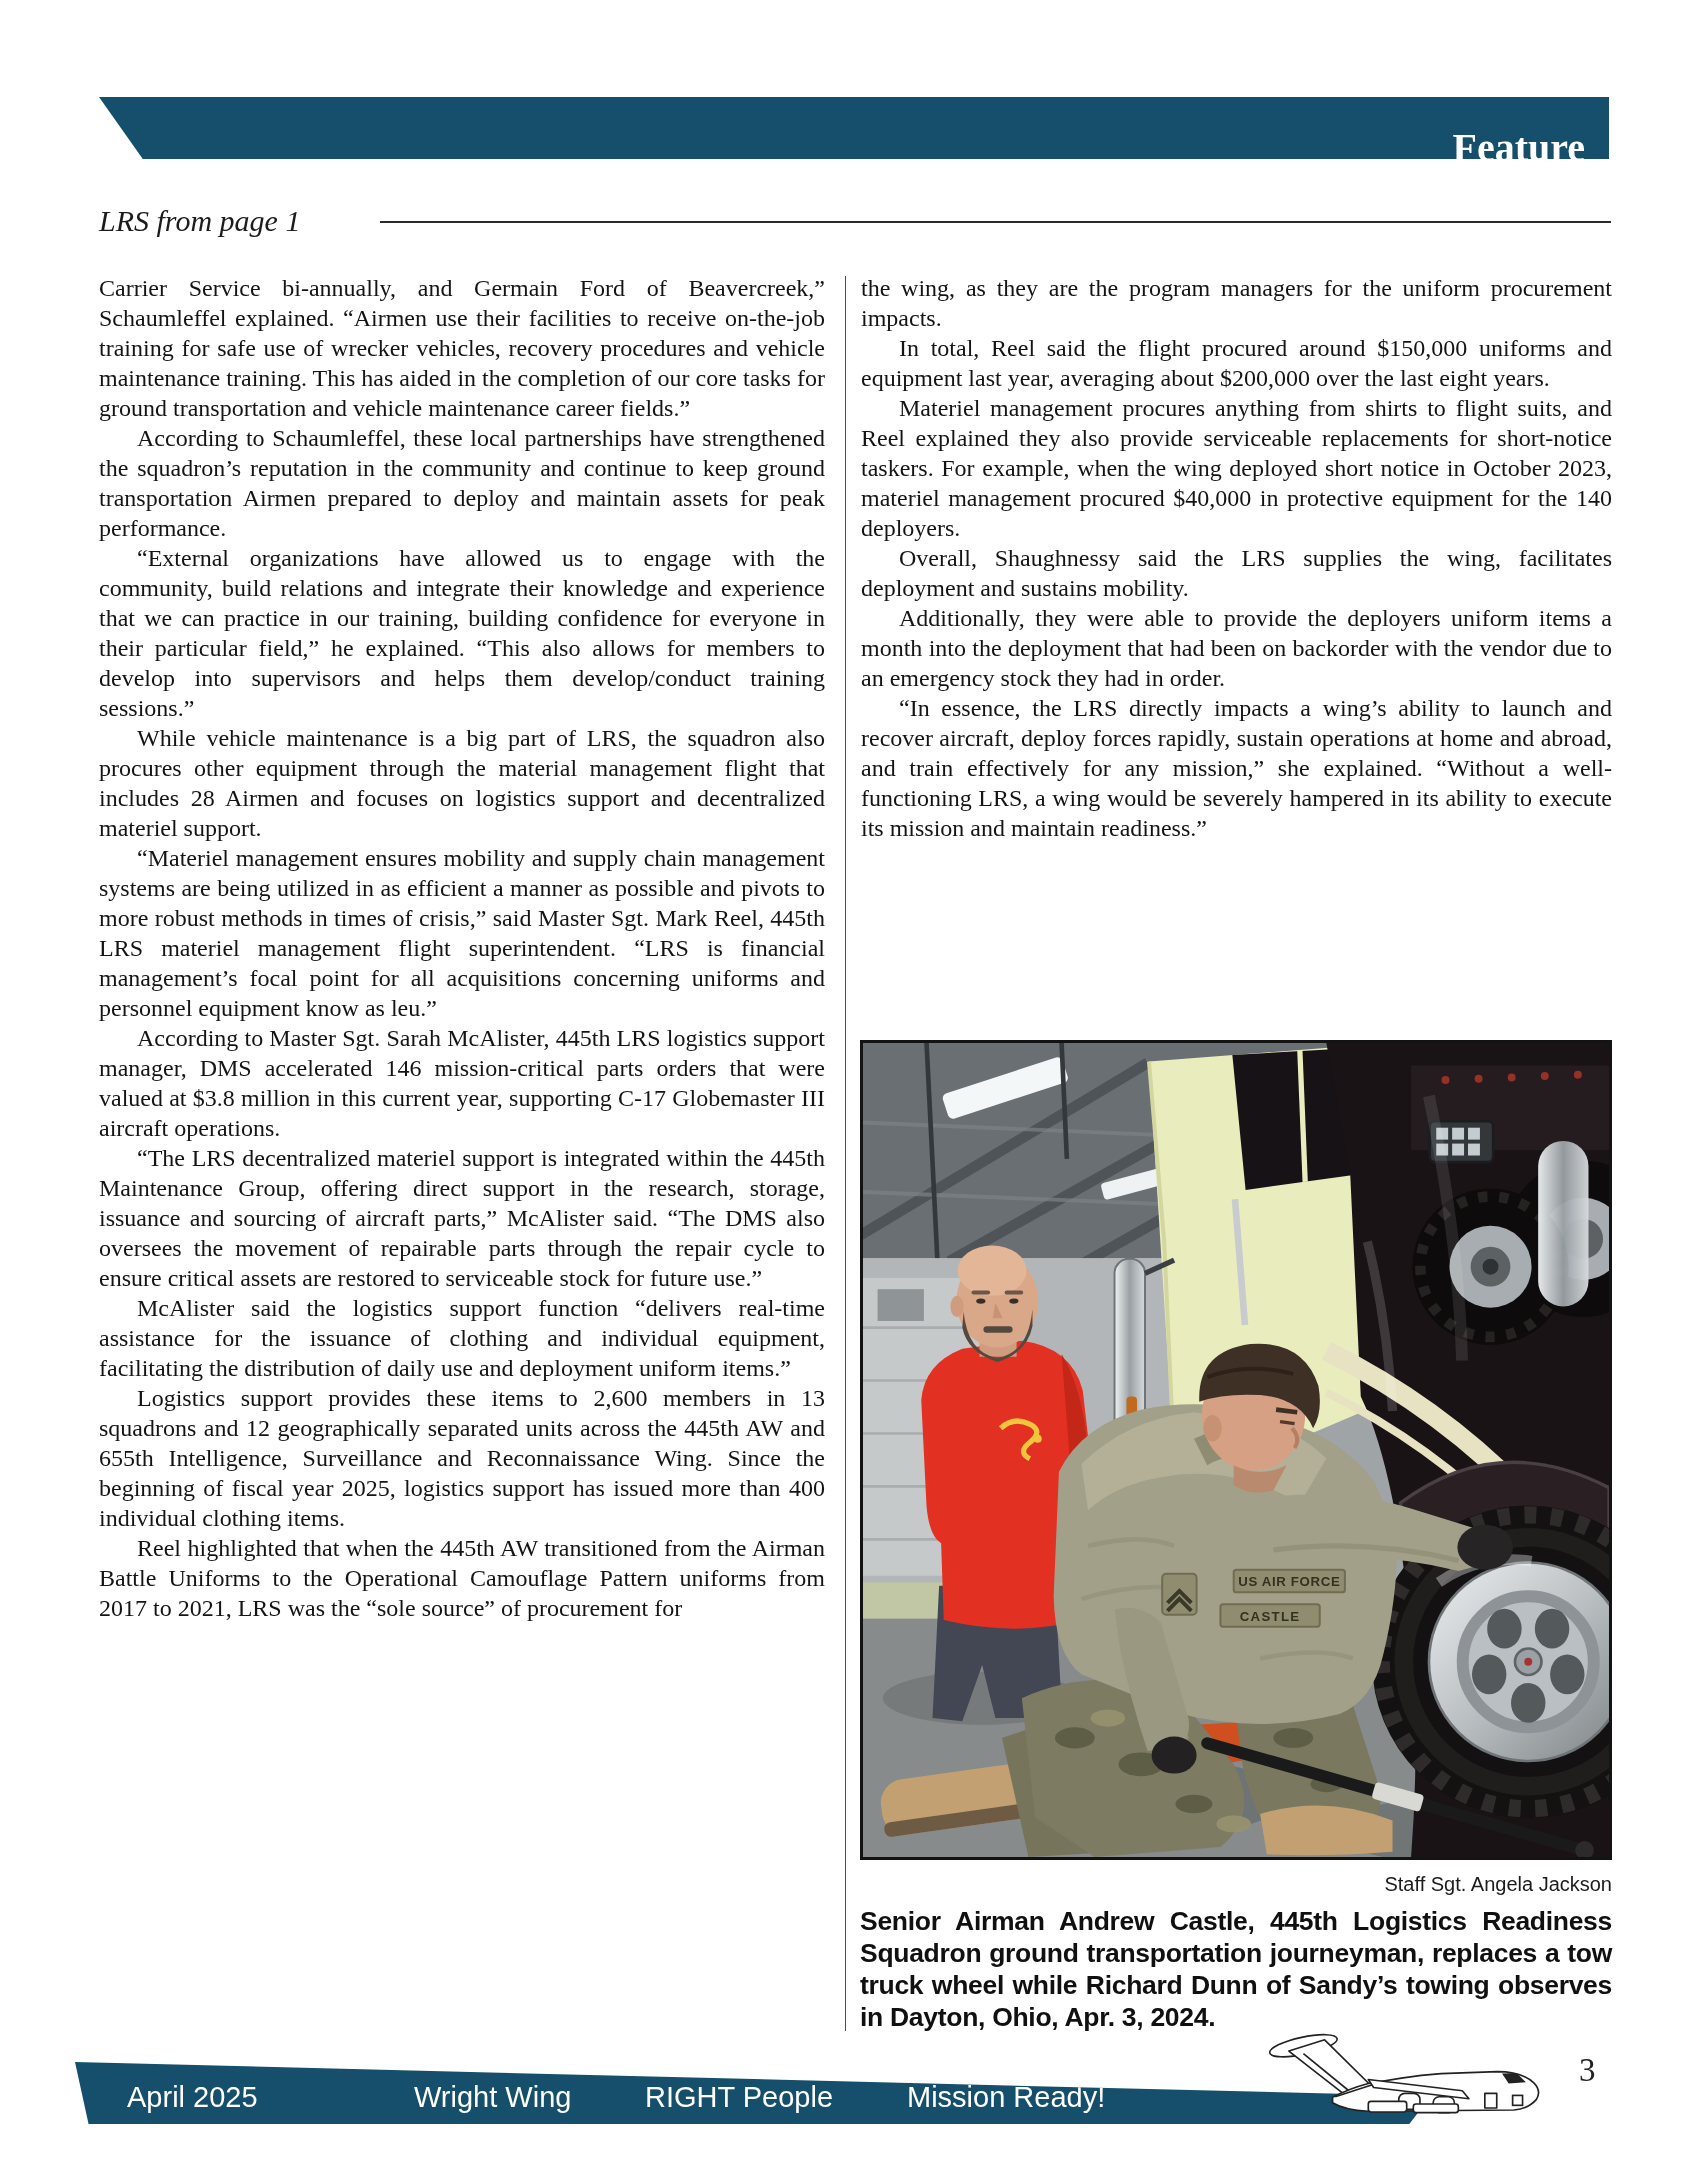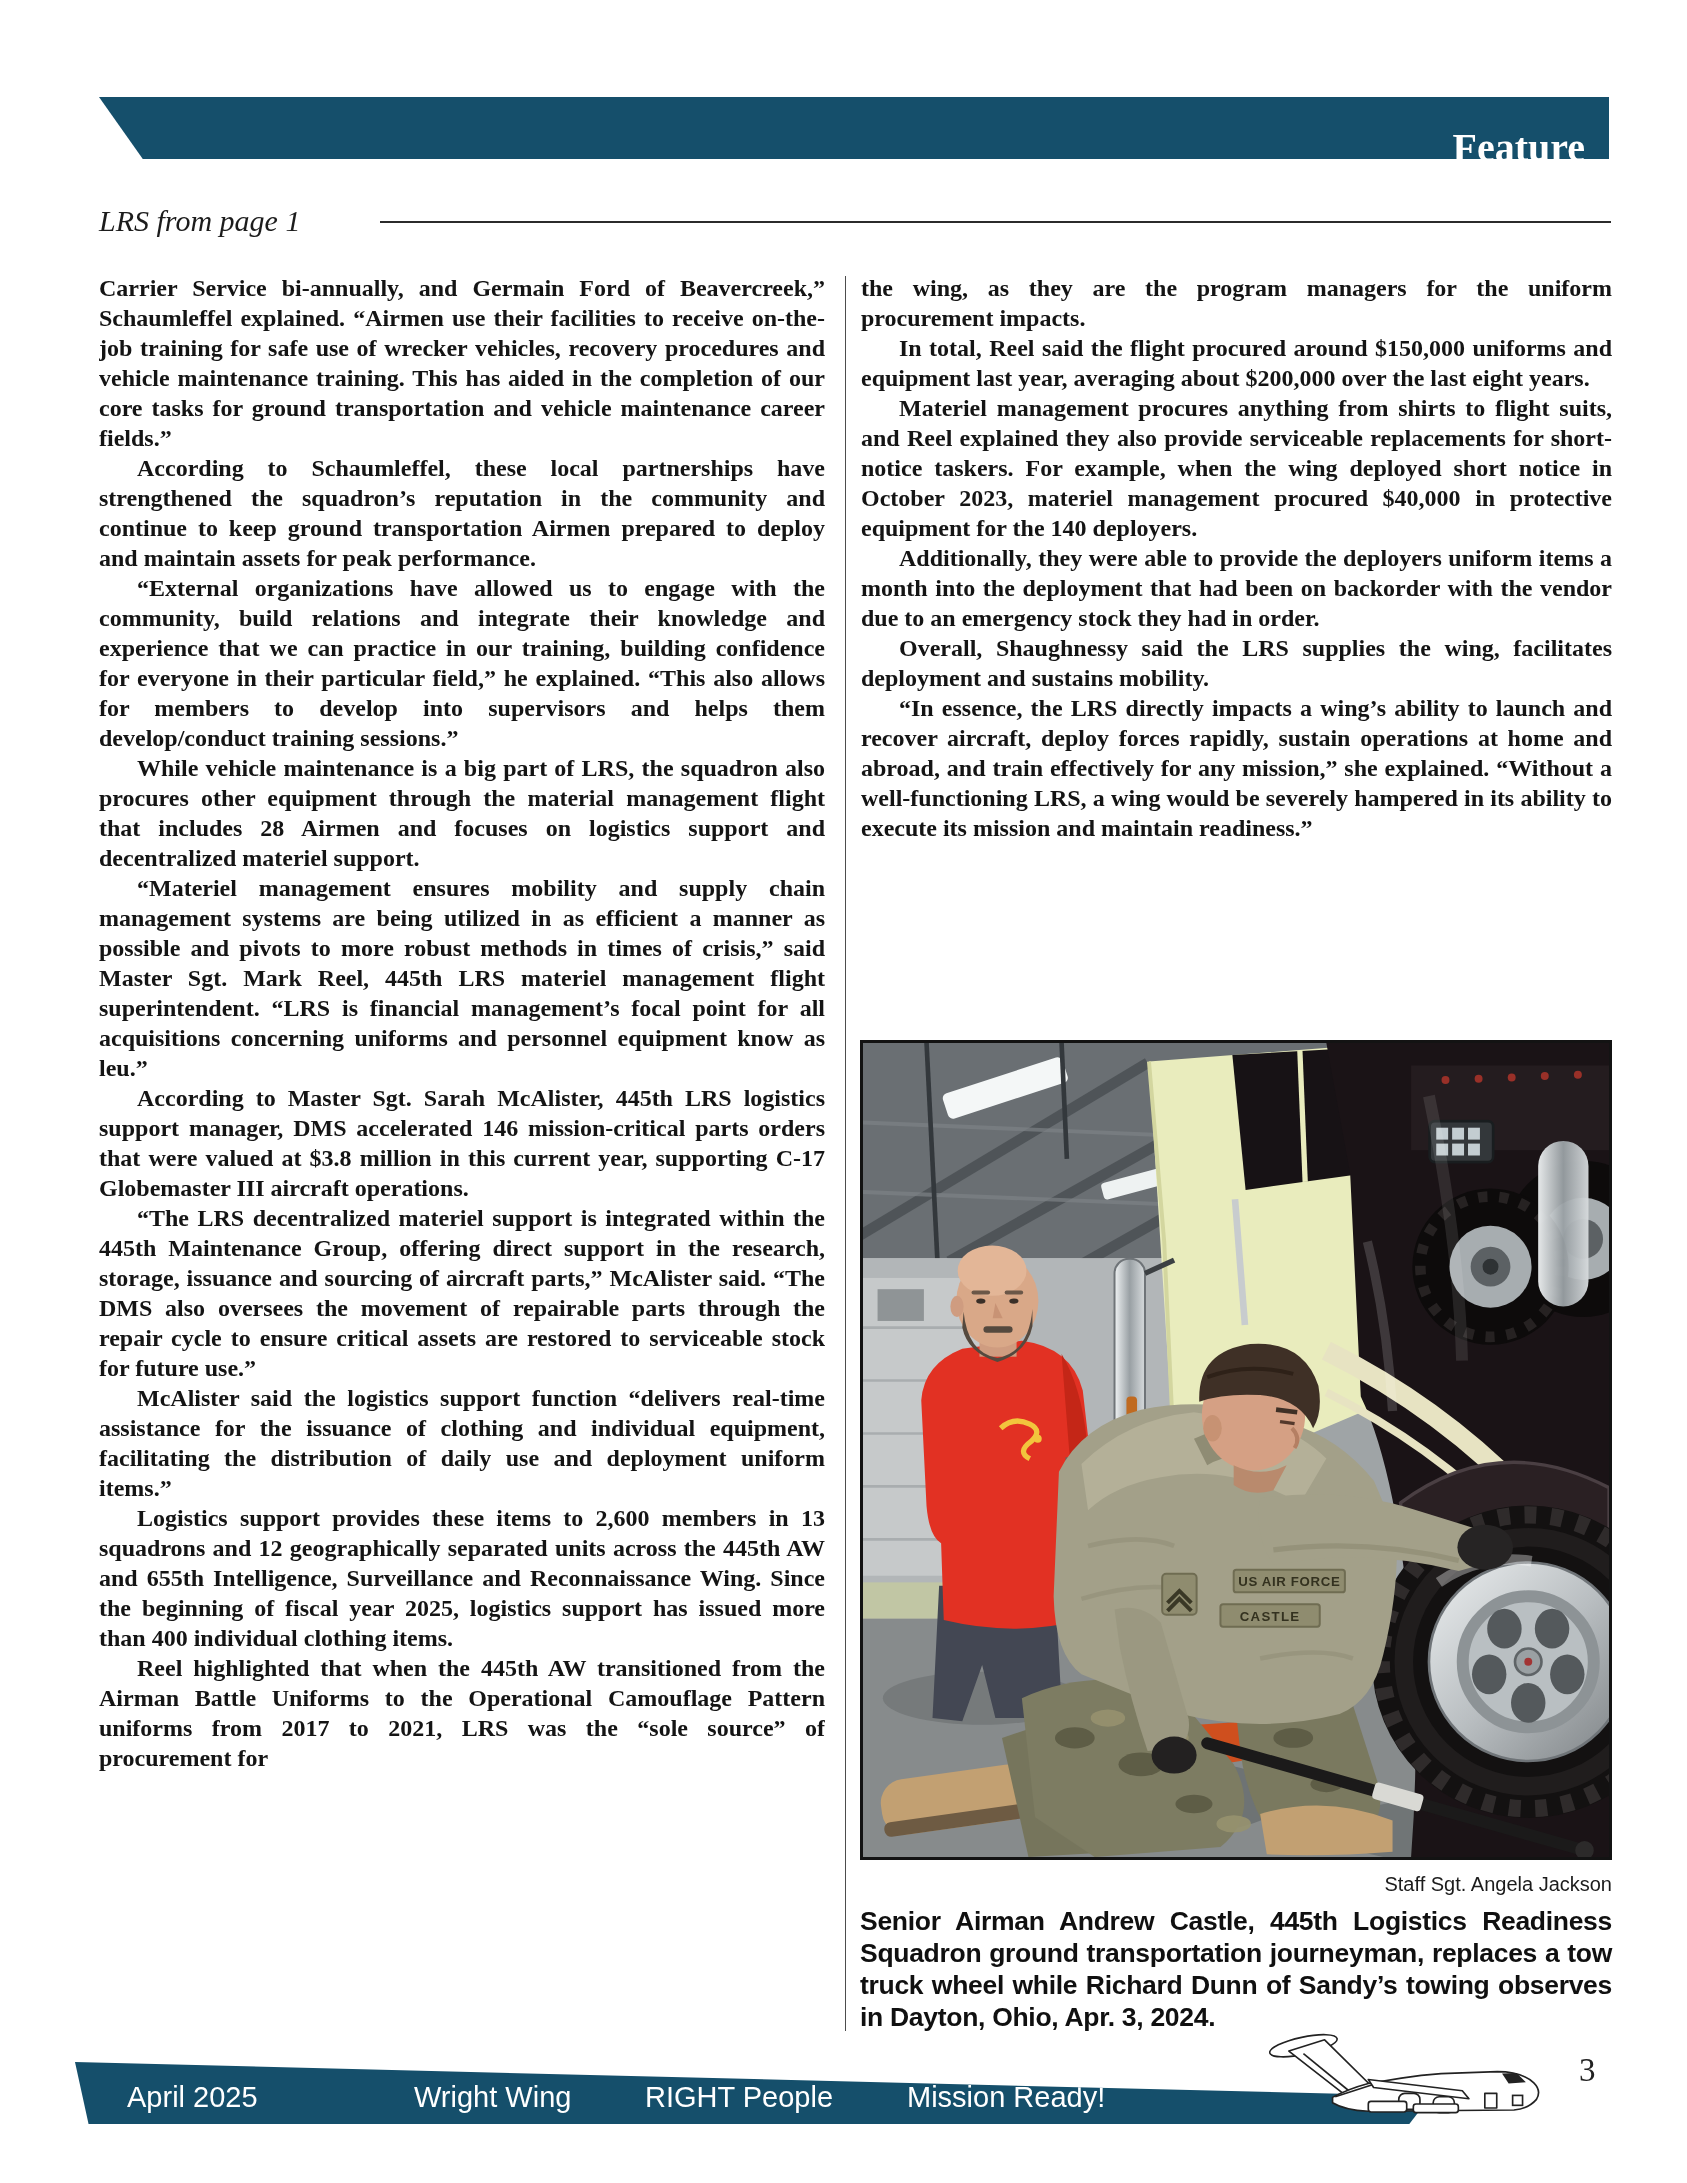--- a/index.html
+++ b/index.html
@@ -22,21 +22,21 @@
   .continuation-label {
     position:absolute; left:0; top:0; font-style:italic;
     font-size:30px; line-height:33px; color:#1c1c1c; white-space:nowrap;
   }
   .continuation-rule { position:absolute; left:281px; right:1.3px; top:17px; height:2px; background:#2b2b2b; }
 
   
   .col { position:absolute; top:273px; }
   .col p {
     margin:0; font-size:24px; line-height:30px; text-align:justify;
-    text-indent:38px; color:#141414;font-weight:bold;
+    text-indent:38px; color:#141414;
   }
   .col p:first-of-type { text-indent:0; }
   .col-left  { left:99px;  width:726px; height:1761px; overflow:hidden; }
   .col-right { left:861px; width:751px; height:748px; overflow:hidden; }
   .col-divider { position:absolute; left:845px; top:276px; width:1.3px; height:1755px; background:#4d4d4d; }
 
   
   .photo-frame {
     position:absolute; left:860px; top:1040px; width:752px; height:820px;
     border:3.3px solid #131313; box-sizing:border-box; background:#0369a1;
@@ -102,22 +102,22 @@
       <p>Reel highlighted that when the 445th AW transitioned from the Airman Battle Uniforms to the Operational Camouflage Pattern uniforms from 2017 to 2021, LRS was the “sole source” of procurement for</p>
     </div>
 
   <div class="col-divider"></div>
 
   <div class="col col-right">
 
   <p>the wing, as they are the program managers for the uniform procurement impacts.</p>
       <p>In total, Reel said the flight procured around $150,000 uniforms and equipment last year, averaging about $200,000 over the last eight years.</p>
       <p>Materiel management procures anything from shirts to flight suits, and Reel explained they also provide serviceable replacements for short-notice taskers. For example, when the wing deployed short notice in October 2023, materiel management procured $40,000 in protective equipment for the 140 deployers.</p>
+      <p>Overall, Shaughnessy said the LRS supplies the wing, facilitates deployment and sustains mobility.</p>
       <p>Additionally, they were able to provide the deployers uniform items a month into the deployment that had been on backorder with the vendor due to an emergency stock they had in order.</p>
-      <p>Overall, Shaughnessy said the LRS supplies the wing, facilitates deployment and sustains mobility.</p>
       <p>“In essence, the LRS directly impacts a wing’s ability to launch and recover aircraft, deploy forces rapidly, sustain operations at home and abroad, and train effectively for any mission,” she explained. “Without a well-functioning LRS, a wing would be severely hampered in its ability to execute its mission and maintain readiness.”</p>
     </div>
 
   <div class="photo-frame">
     <svg viewBox="0 0 1127 1230" preserveAspectRatio="none">
       <defs>
         <linearGradient id="rimg" x1="0" y1="0" x2="1" y2="1">
           <stop offset="0" stop-color="#eceff0"></stop>
             <stop offset="0.5" stop-color="#b9bec1"></stop>
             <stop offset="1" stop-color="#7c8184"></stop>

